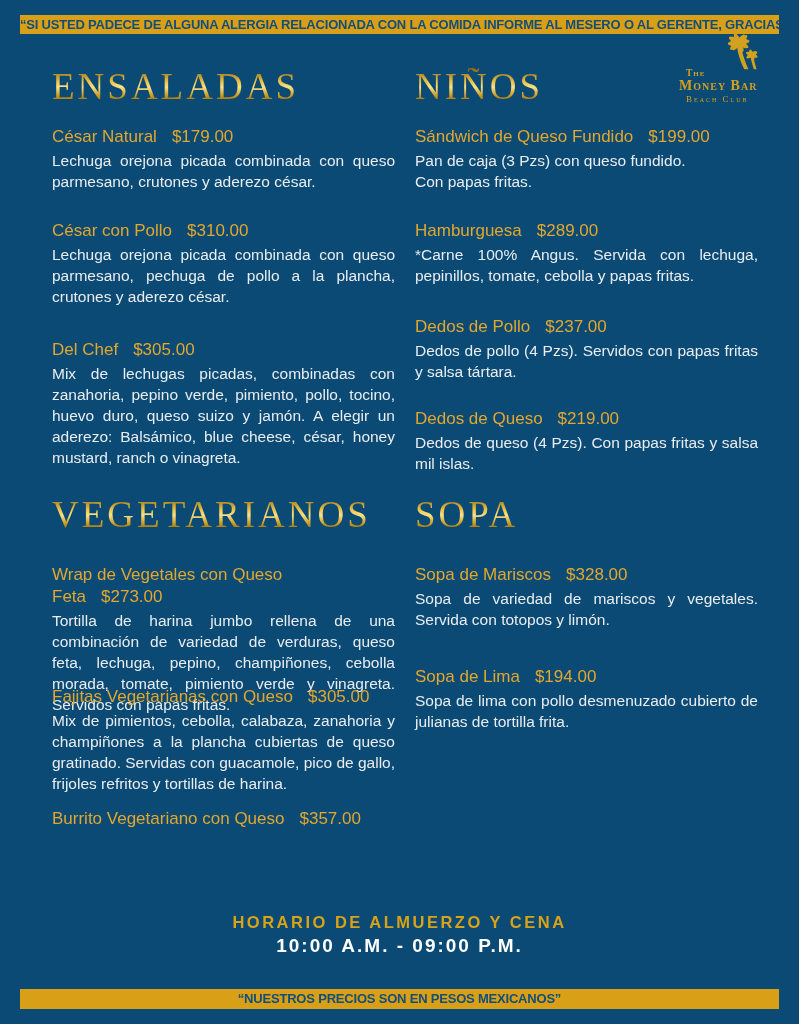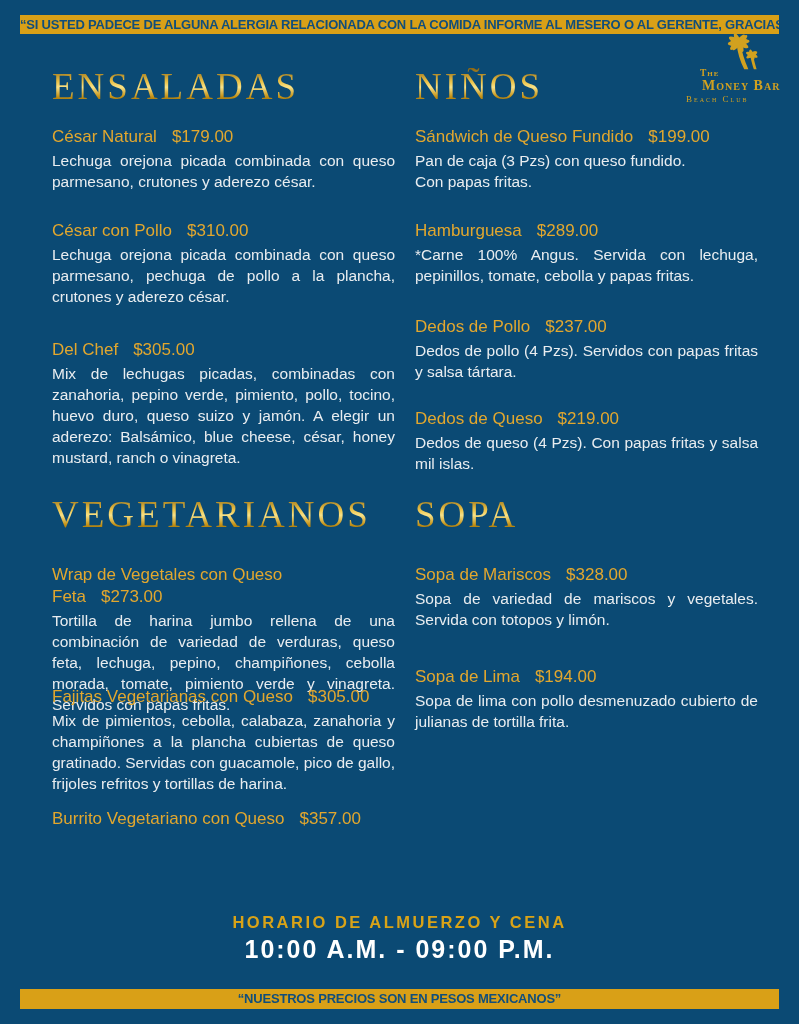--- a/index.html
+++ b/index.html
@@ -9,44 +9,44 @@
         color:#114e7b;font-weight:bold;font-size:13px;line-height:19px;text-align:center;
         letter-spacing:-0.2px;white-space:nowrap;overflow:hidden;}
   .banner-top{top:15px;}
   .banner-bottom{top:989px;height:20px;line-height:20px;}
 
   
   .logo{position:absolute;left:676px;top:30px;width:104px;text-align:center;color:#d2a11f;
         font-family:"Liberation Serif",serif;}
   .logo svg{display:block;margin:0 auto -2px 34px;}
   .logo-the{font-size:9.5px;font-variant:small-caps;letter-spacing:1px;text-align:left;
-        margin-left:24px;font-weight:bold;}
+        margin-left:10px;font-weight:bold;}
   .logo-name{font-size:14px;font-variant:small-caps;letter-spacing:1px;font-weight:bold;text-align:left;
-        margin-left:26px;white-space:nowrap;}
+        margin-left:3px;white-space:nowrap;}
   .logo-sub{font-size:9px;font-variant:small-caps;letter-spacing:2px;text-align:left;margin-left:10px;}
 
   
   .sec-header{position:absolute;font-family:"Liberation Serif",serif;font-size:37px;line-height:1;
         letter-spacing:3px;font-weight:normal;margin:0;color:#d9a821;
         background:linear-gradient(180deg,#8a6410 0%,#edc44a 38%,#f9e287 52%,#c28f14 78%,#7a5a0e 100%);
         -webkit-background-clip:text;background-clip:text;-webkit-text-fill-color:transparent;}
   .col-l{left:52px;}
   .col-r{left:415px;}
 
   
   .item{position:absolute;width:343px;}
   .item-title{font-size:17px;font-weight:normal;color:#e2a72e;line-height:22px;margin-bottom:2px;}
   .item-price{margin-left:15px;}
   .item-desc{font-size:15.5px;color:#e9edf0;line-height:21px;text-align:justify;white-space:pre-line;}
 
   
   .hours-title{position:absolute;left:0;width:100%;top:913px;text-align:center;color:#d9a317;
         font-weight:bold;font-size:16.5px;letter-spacing:2.5px;}
   .hours-value{position:absolute;left:0;width:100%;top:935px;text-align:center;color:#ffffff;
-        font-weight:bold;font-size:25px;letter-spacing:2px;}
+        font-weight:bold;font-size:19px;letter-spacing:2px;}
 </style>
 </head>
 <body>
 
 <div class="page">
 
   <div class="gold-banner banner-top">
     <span>“SI USTED PADECE DE ALGUNA ALERGIA RELACIONADA CON LA COMIDA INFORME AL MESERO O AL GERENTE, GRACIAS”</span>
   </div>
 

